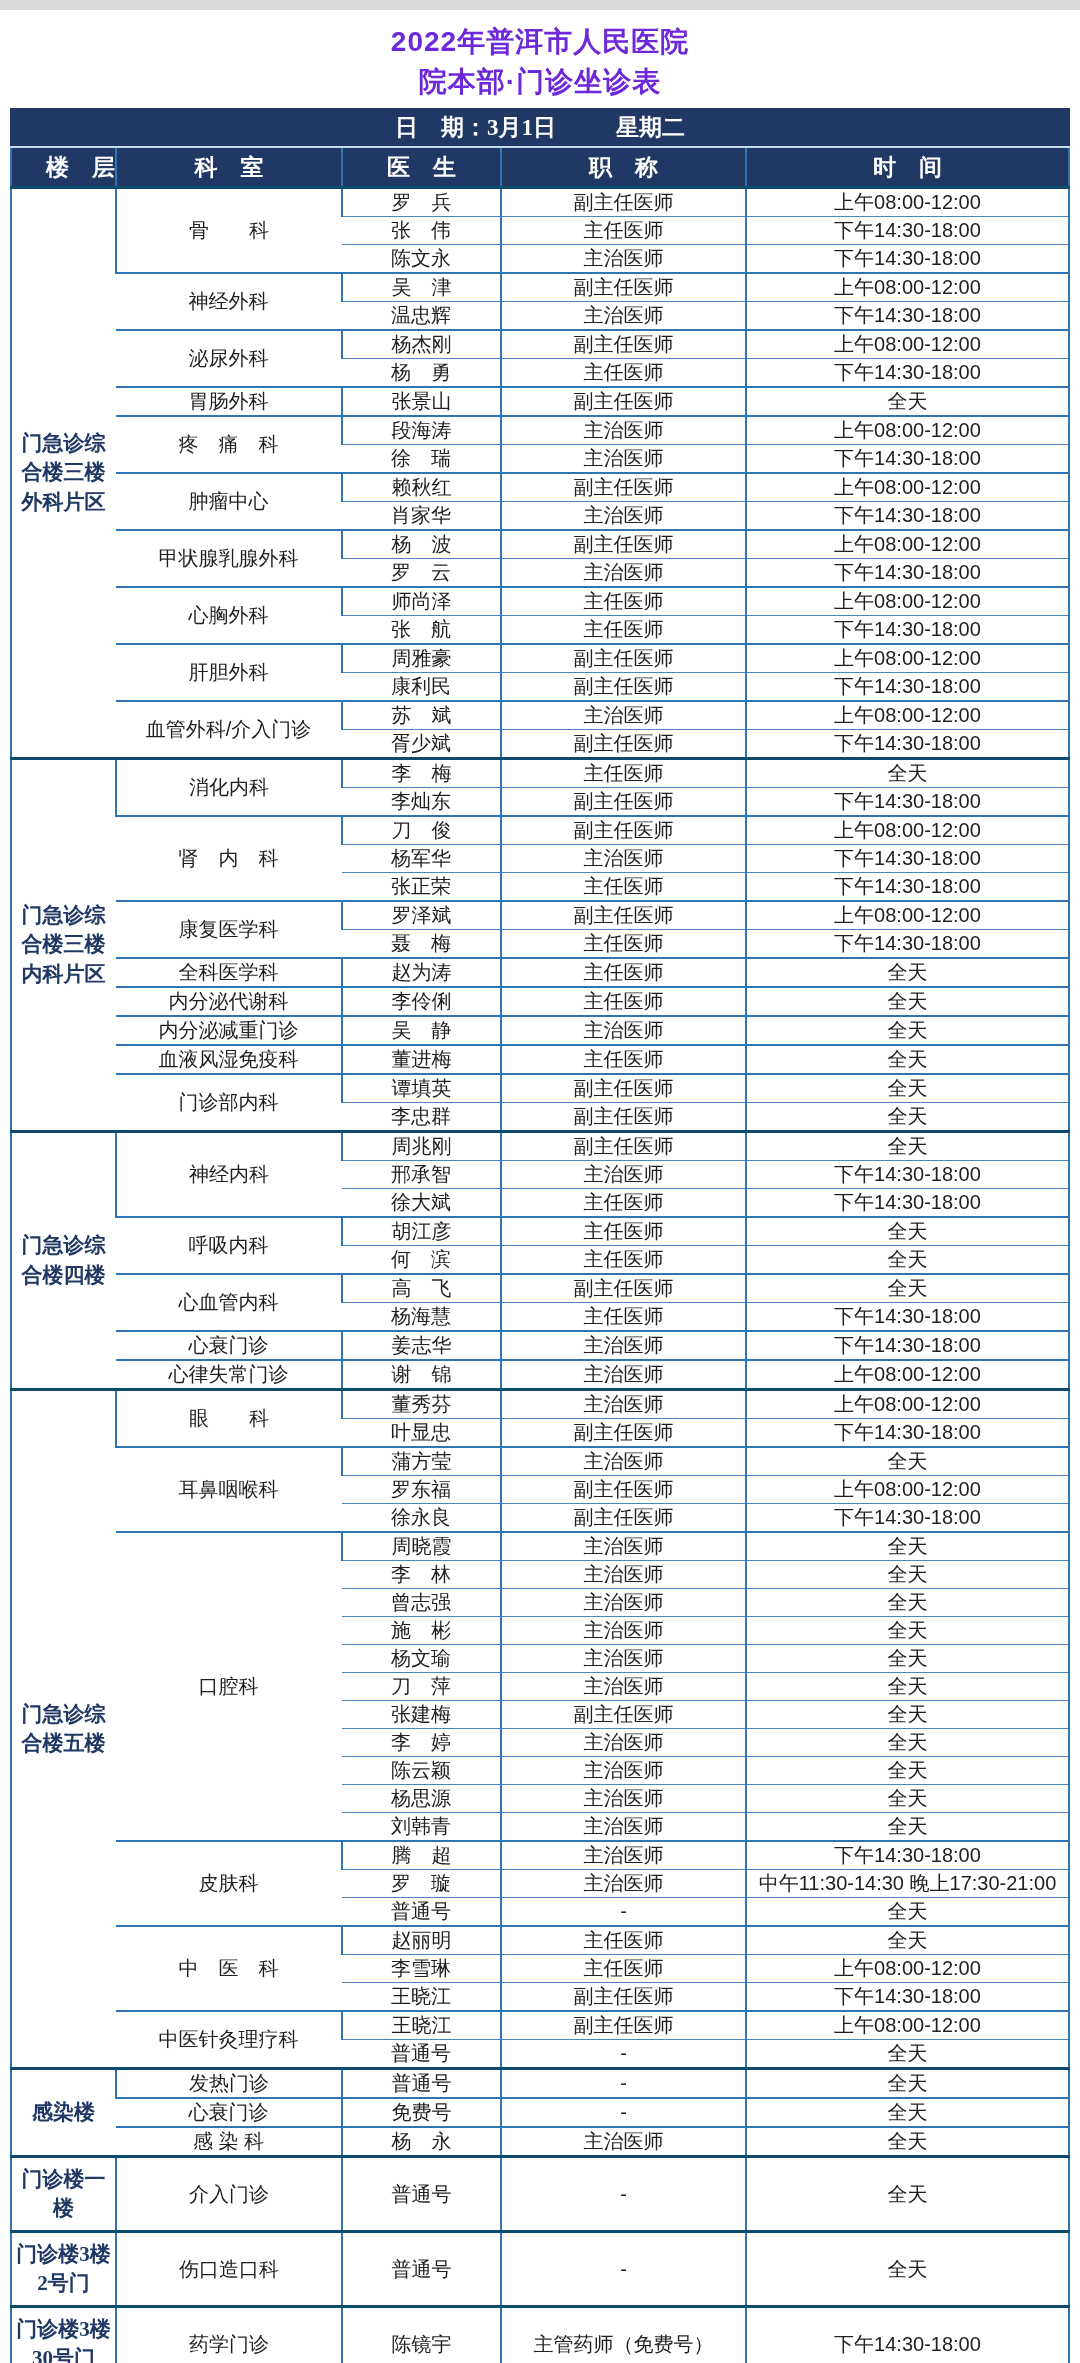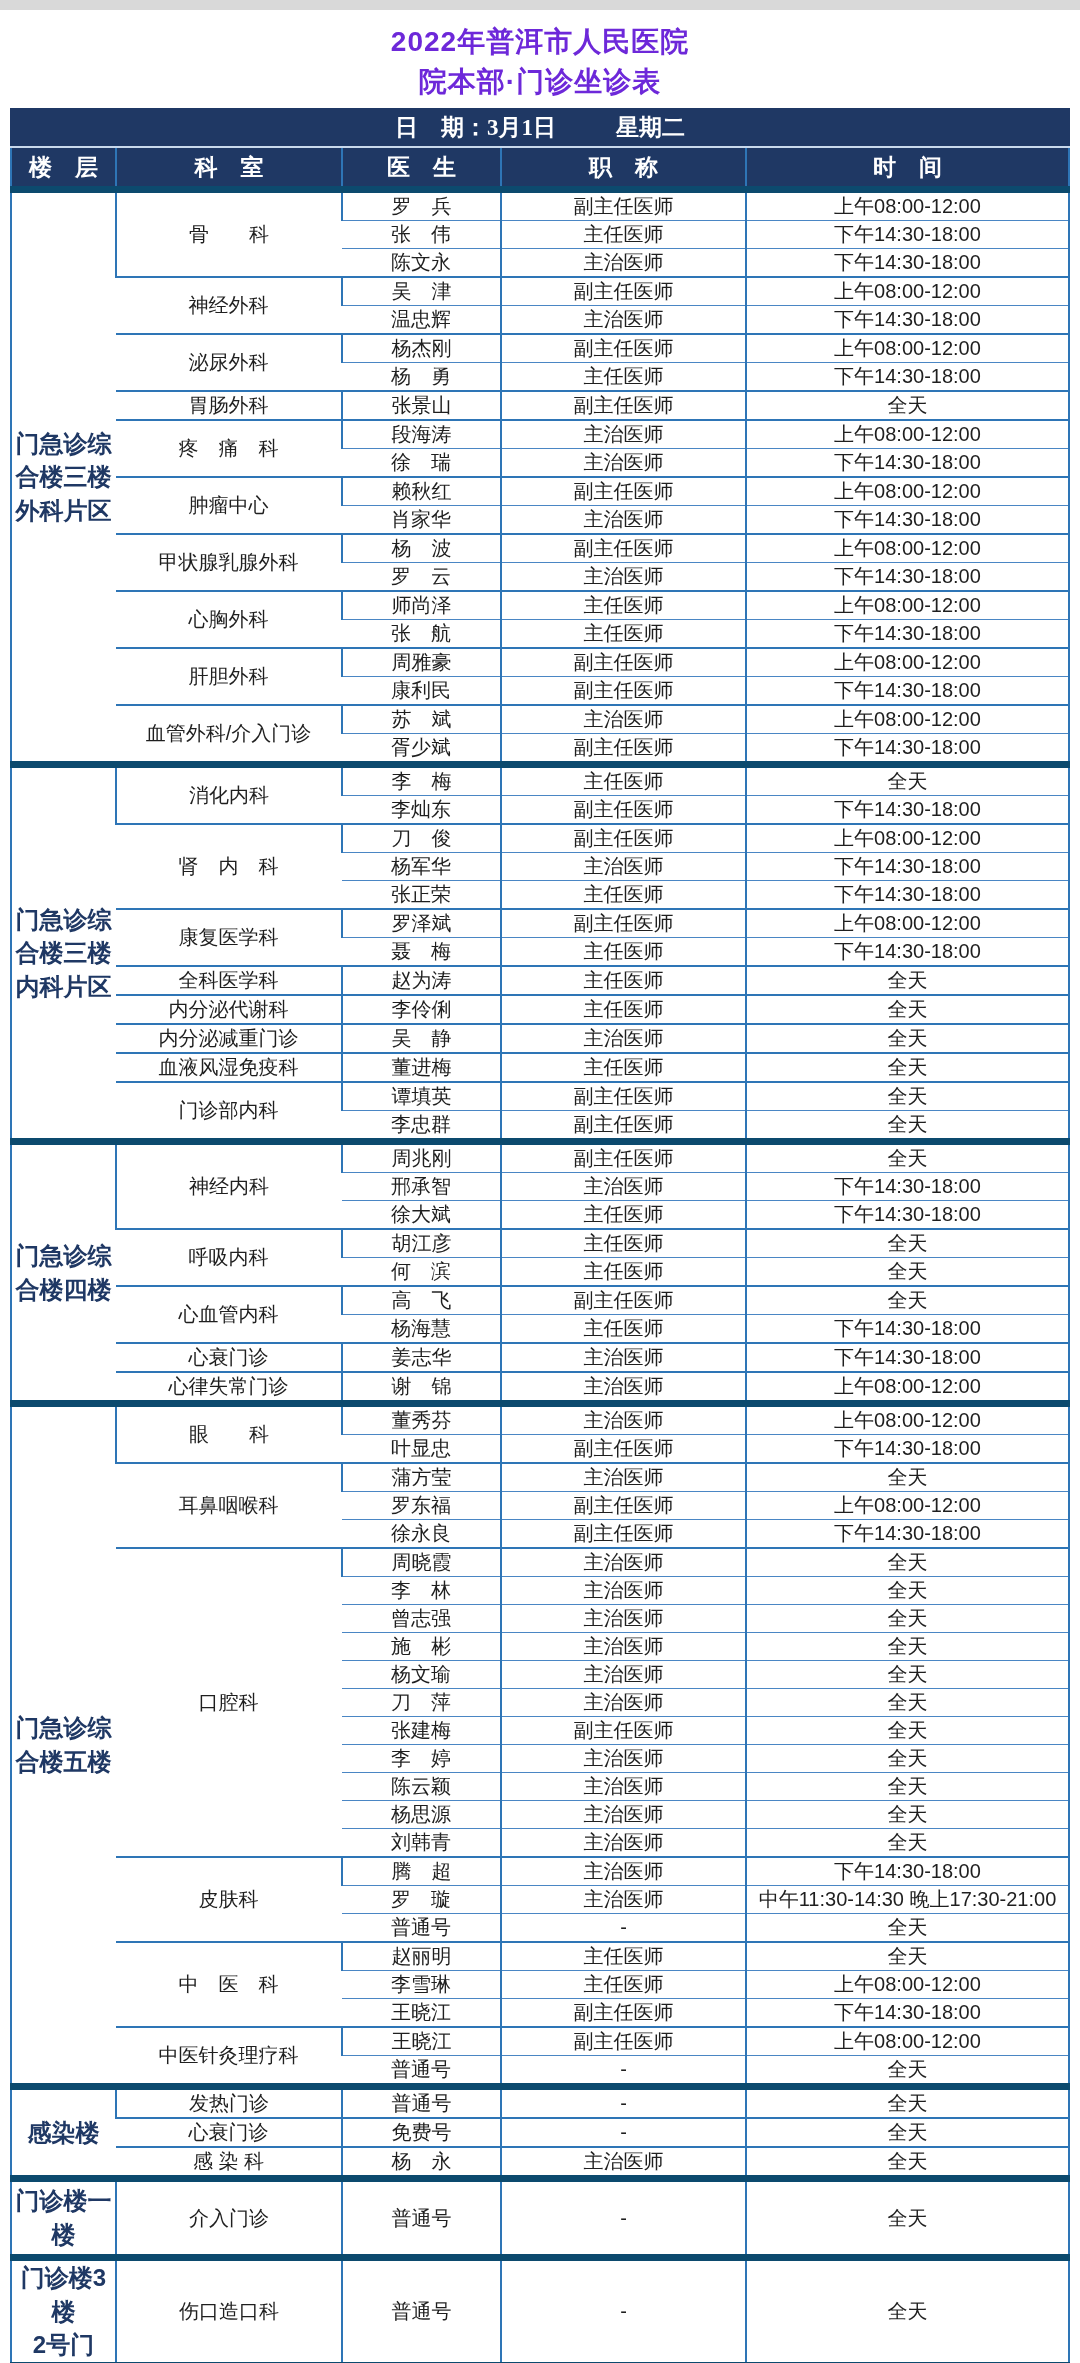--- a/index.html
+++ b/index.html
@@ -29,37 +29,37 @@
   table.schedule {
     width:100%; border-collapse:collapse; table-layout:fixed;
     border-left:2px solid #2e75b6; border-right:2px solid #2e75b6;
     border-bottom:5px solid #1f3864;
   }
   thead th {
     background:#1f3864; color:#ffffff; font-weight:bold; font-size:23px;
     height:38px; border-left:2px solid #2e75b6; border-bottom:2px solid #2e75b6;
     padding:0;
   }
-  thead th:first-child { border-left:none; }
+  thead th:first-child { border-left:none;text-align:right; }
 
   tbody td {
     background:#ffffff; text-align:center; vertical-align:middle;
     border-left:2px solid #2e75b6; padding:0 4px;
     color:#1f1f1f; font-size:20px; height:27px;
     overflow:hidden;
   }
   tbody td:first-child { border-left:none; }
 
   tr.rsub  td { border-top:1px solid #4a86c4; }
   tr.rdept td { border-top:2px solid #2e75b6; }
-  tr.rsect td { border-top:7px solid #0c4a6e; }
+  tr.rsect td { border-top:3px solid #0c4a6e; }
 
   td.floor {
-    color:#1f3864; font-weight:bold; font-size:24px;
-    white-space:pre-line; line-height:1.4; padding:0 0;
+    color:#1f3864; font-weight:bold; font-size:21px;
+    white-space:pre-line; line-height:1.4; padding:0 0;font-family:Liberation Serif, serif;
   }
   td.dept { font-size:20px; }
   tr.tall td { height:72px; }
 </style>
 </head>
 <body>
 
 <div class="top-strip"></div>
 
 <div class="sheet">

